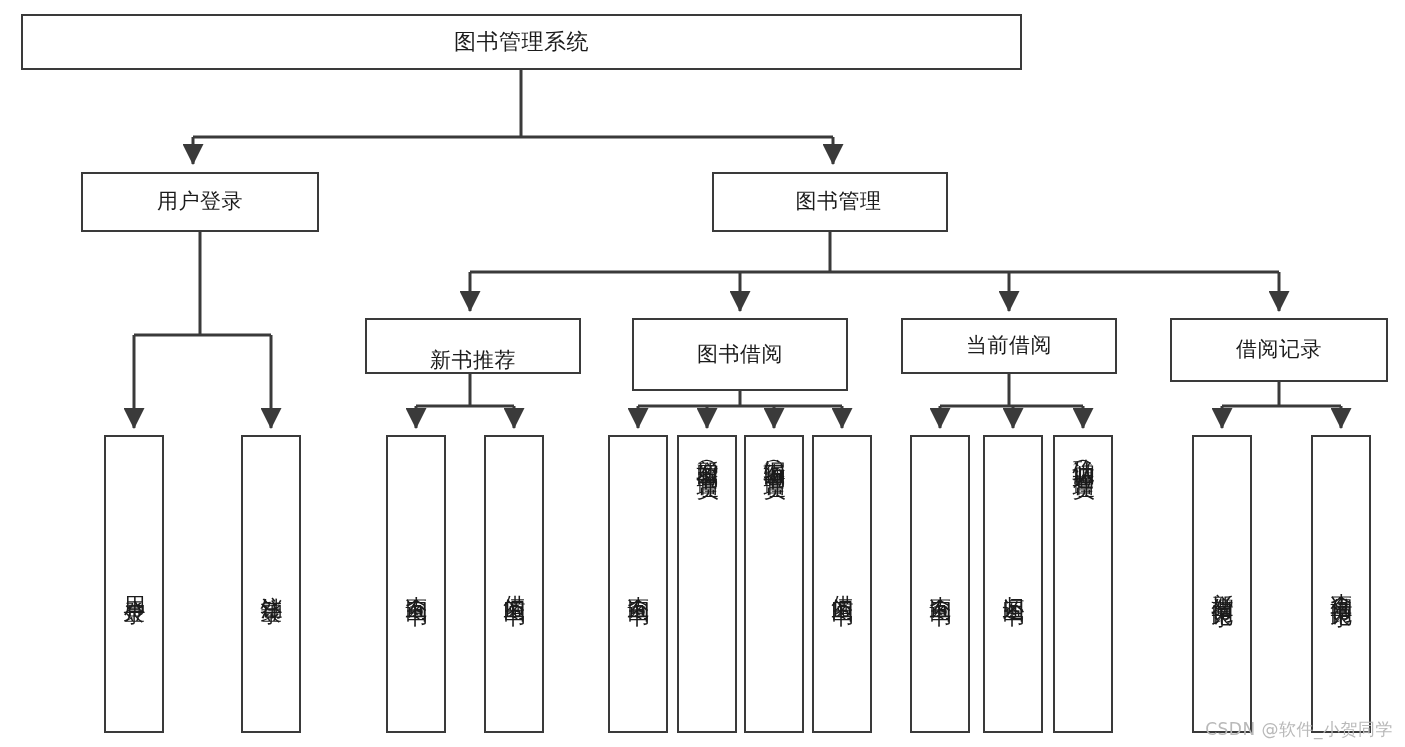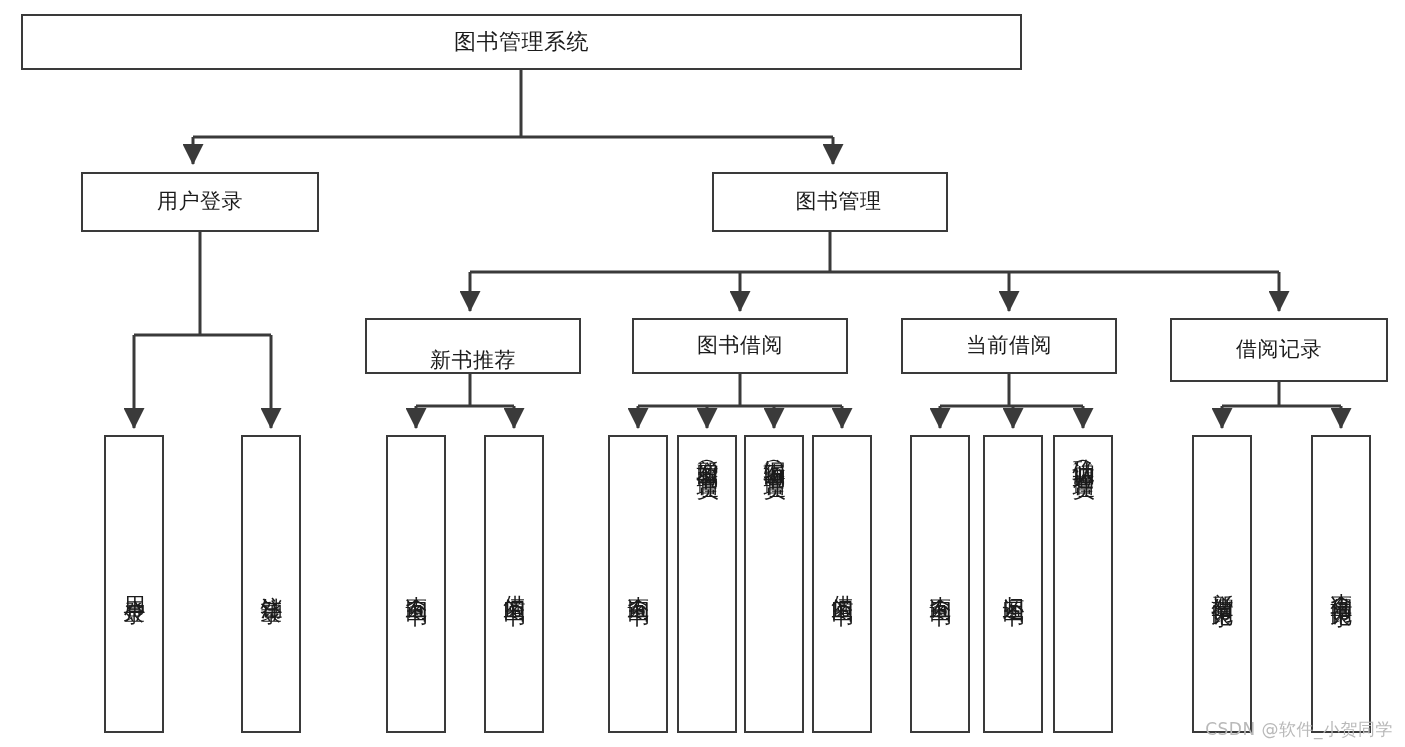--- a/index.html
+++ b/index.html
@@ -130,21 +130,21 @@
   <div class="node horizontal" style="left:81px; top:172px; width:238px; height:60px;">
     <span class="label">用户登录</span>
   </div>
   <div class="node horizontal" style="left:712px; top:172px; width:236px; height:60px;padding-left:17px;">
     <span class="label">图书管理</span>
   </div>
 
   <div class="node horizontal" style="left:365px; top:318px; width:216px; height:56px;align-items:flex-end;">
     <span class="label">新书推荐</span>
   </div>
-  <div class="node horizontal" style="left:632px; top:318px; width:216px; height:56px;">
+  <div class="node horizontal" style="left:632px; top:318px; width:216px; height:73px;">
     <span class="label">图书借阅</span>
   </div>
   <div class="node horizontal" style="left:901px; top:318px; width:216px; height:56px;">
     <span class="label">当前借阅</span>
   </div>
   <div class="node horizontal" style="left:1170px; top:318px; width:218px; height:64px;">
     <span class="label">借阅记录</span>
   </div>
 
   <div class="node vertical centered" style="left:104px; top:435px; width:60px; height:298px;">

